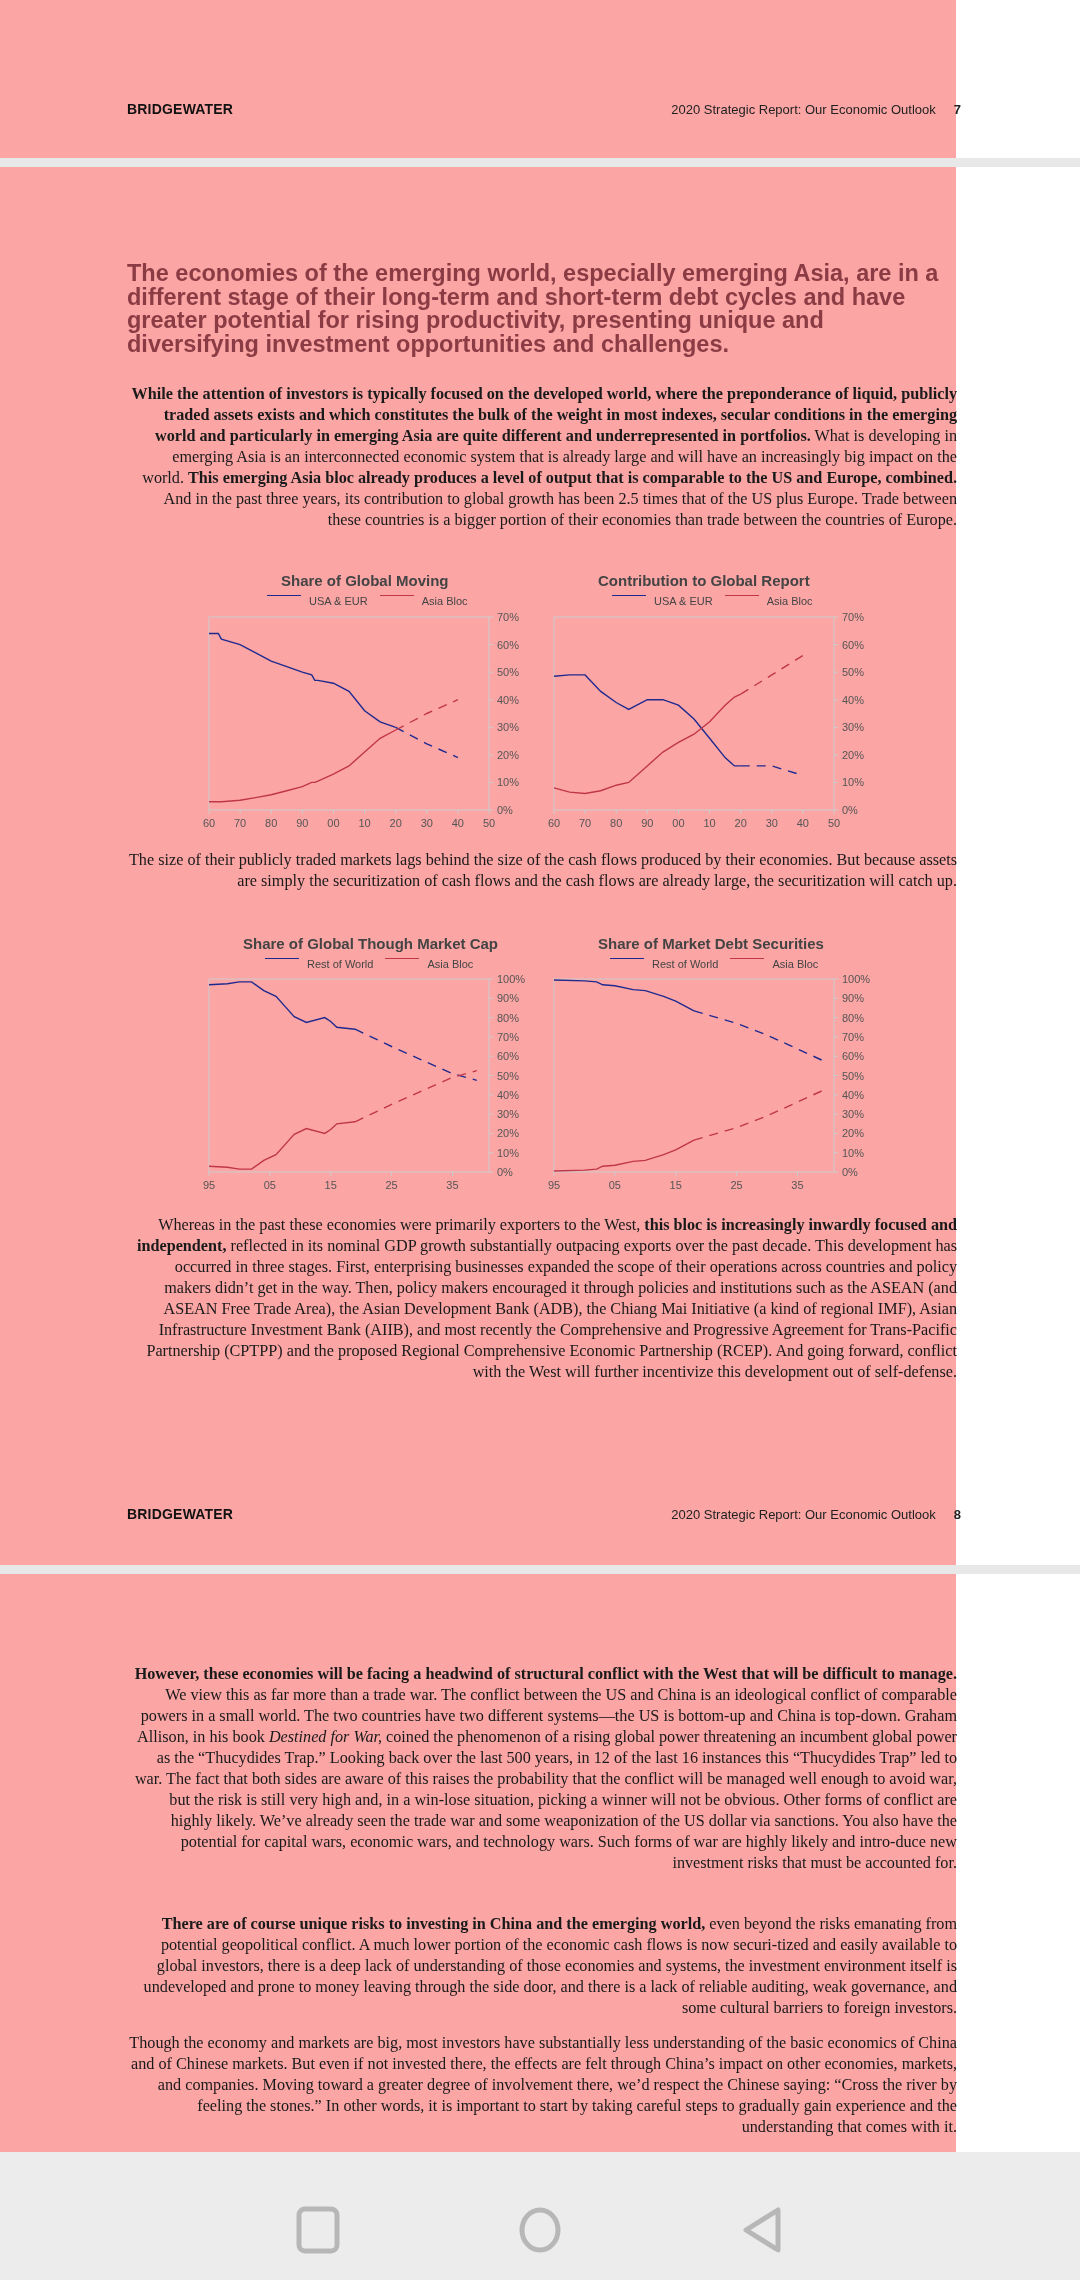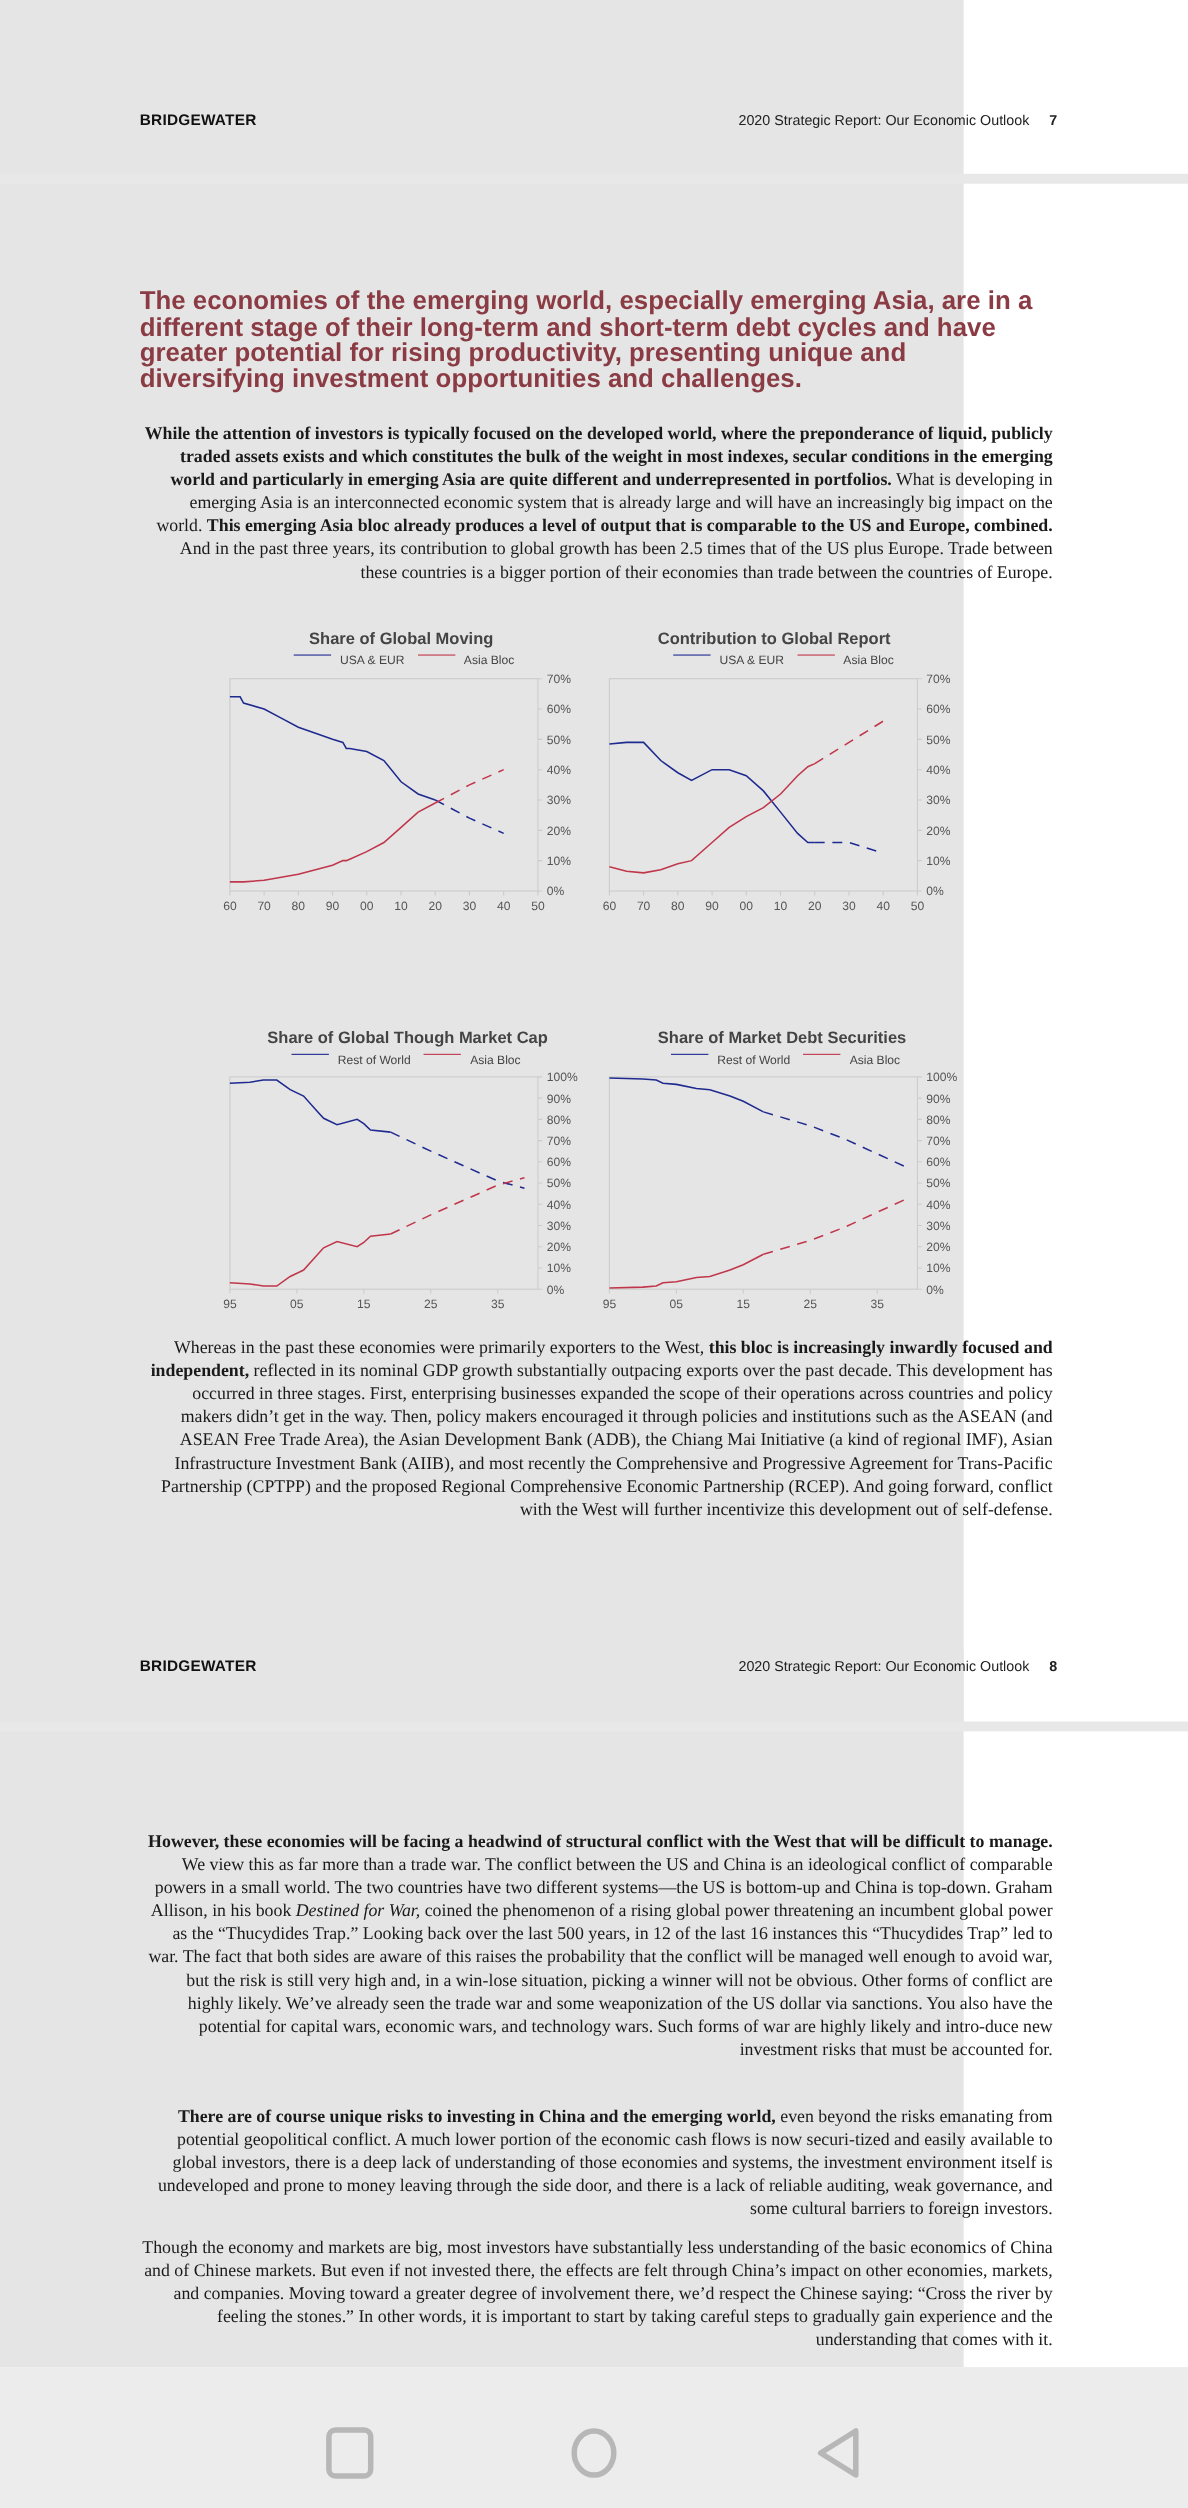--- a/index.html
+++ b/index.html
@@ -1,17 +1,17 @@
 <!DOCTYPE html>
 <html><head>
 <meta charset="utf-8">
 <style>
   html, body { margin:0; padding:0; }
   body { width:1080px; height:2280px; background:#ffffff; position:relative; overflow:hidden; font-family:"DejaVu Serif", serif; color:#1a1a1a; }
-  .page { position:absolute; left:0; width:876px; background:#e5e5e5; }
+  .page { position:absolute; left:0; width:956px; background:#fca5a5; }
   .pg-header { position:absolute; left:0; width:1080px; height:30px; }
   .brand { position:absolute; left:127px; top:0; font-family:"Liberation Sans", sans-serif; font-weight:bold; font-size:14px; letter-spacing:0.2px; color:#111; }
   .report-title { position:absolute; right:119px; top:1px; font-family:"Liberation Sans", sans-serif; font-size:13px; color:#222; }
   .report-title .pnum { font-weight:bold; margin-left:18px; }
   .separator { position:absolute; left:0; width:1080px; height:9px; background:#e8e8e8; }
   .lead { position:absolute; left:127px; width:830px; font-family:"Liberation Sans", sans-serif; font-weight:700; font-size:23.5px; line-height:23.5px; color:#8a3b43; }
   .para { position:absolute; left:127px; width:830px; font-family:"Liberation Serif", serif; font-size:16.2px; line-height:21px; color:#1a1a1a; text-align:right; }
   .para b { font-weight:bold; }
   .chart { position:absolute; }
   .chart-title { position:absolute; font-family:"Liberation Sans", sans-serif; font-weight:bold; font-size:15px; color:#444; white-space:nowrap; }
@@ -136,20 +136,21 @@
         <text x="262.8888888888889" y="257" font-size="11" fill="#555" text-anchor="middle">40</text>
         <line x1="294" x2="294" y1="240" y2="244" stroke="#cccccc"></line>
         <text x="294" y="257" font-size="11" fill="#555" text-anchor="middle">50</text>
         <polyline points="14.0,106.3 29.6,104.9 45.1,104.9 60.7,121.4 76.2,132.5 88.7,139.4 107.3,129.7 122.9,129.7 138.4,135.2 154.0,149.0 169.6,168.3 185.1,187.6 194.4,195.9 200.7,195.9" fill="none" stroke="#1f2a8f" stroke-width="1.4"></polyline>
         <polyline points="200.7,195.9 231.8,195.9 262.9,205.5" fill="none" stroke="#1f2a8f" stroke-width="1.4" stroke-dasharray="9,7"></polyline>
         <polyline points="14.0,217.9 29.6,222.1 45.1,223.5 60.7,220.7 76.2,215.2 88.7,212.4 107.3,195.9 122.9,182.1 138.4,172.4 154.0,164.2 169.6,151.8 185.1,135.2 194.4,127.0 200.7,124.2" fill="none" stroke="#c0364a" stroke-width="1.4"></polyline>
         <polyline points="200.7,124.2 231.8,104.9 262.9,85.6" fill="none" stroke="#c0364a" stroke-width="1.4" stroke-dasharray="9,7"></polyline>
       </svg>
   </div>
 
+  <div class="para" style="top:850px;">The size of their publicly traded markets lags behind the size of the cash flows produced by their economies. But because assets are simply the securitization of cash flows and the cash flows are already large, the securitization will catch up.</div>
 
   <div class="chart" style="left:195px; top:932px; width:345px; height:265px;">
     <div class="chart-title" style="left:48px; top:3px;">Share of Global Though Market Cap</div>
     <div class="legend" style="left:70px; top:26px;">
       <span class="sw" style="border-color:#1f2a8f"></span>
         <span>Rest of World</span>
       <span class="sw" style="border-color:#c0364a; margin-left:6px;"></span>
         <span>Asia Bloc</span>
     </div>
     <svg class="chart-svg" width="345" height="265" style="position:absolute;left:0;top:0;">

